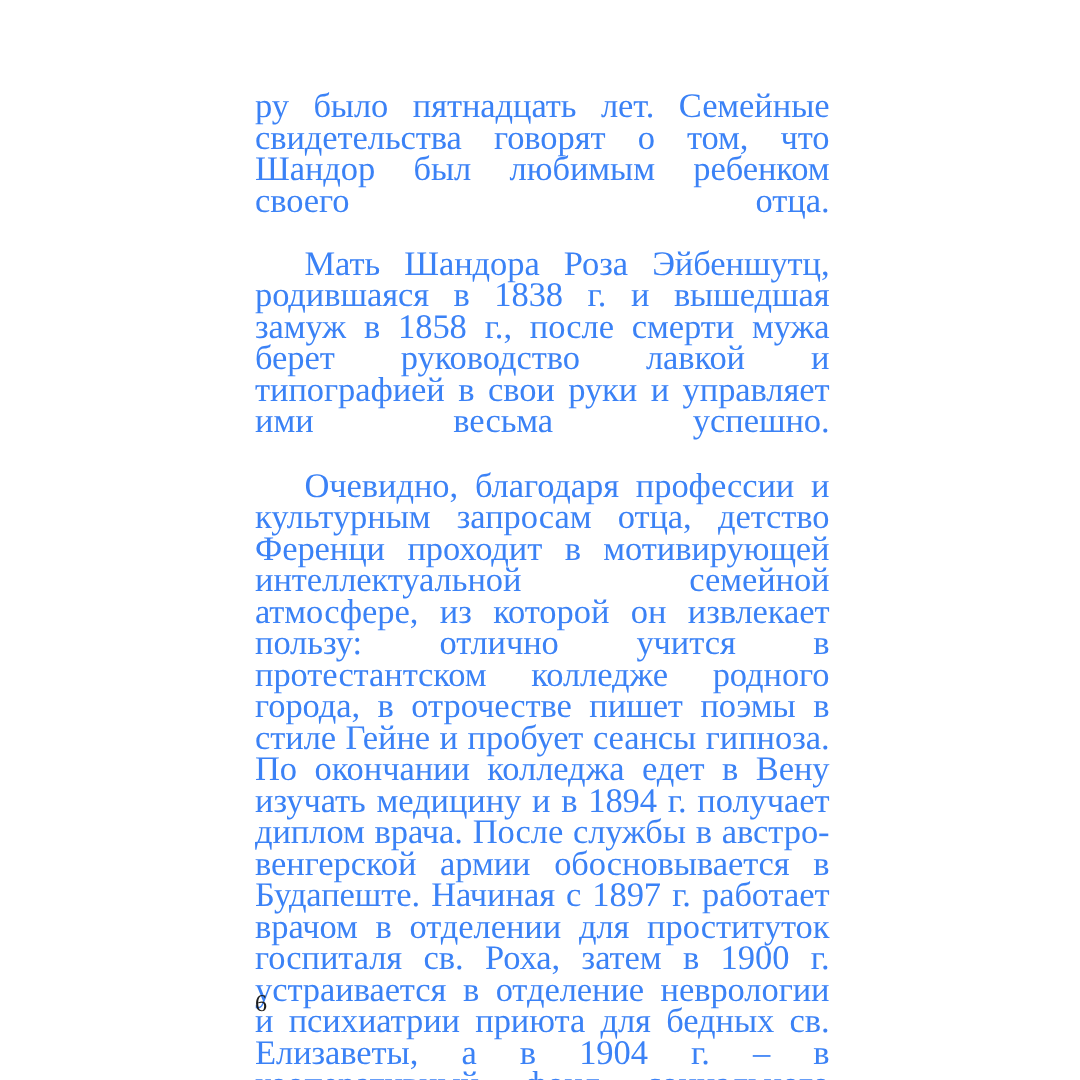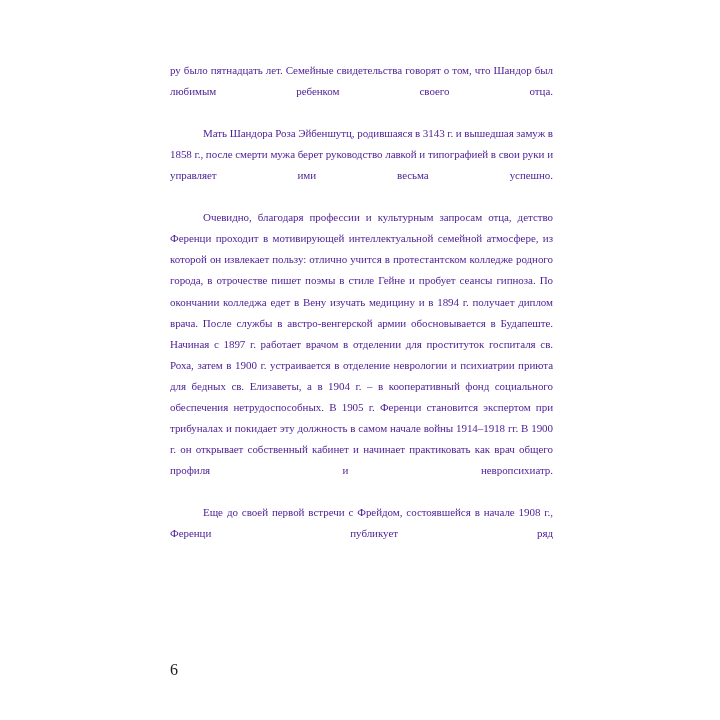--- a/index.html
+++ b/index.html
@@ -25,23 +25,23 @@
     position: absolute;
     left: 170px;
     top: 60px;
     width: 383px;
   }
   .paragraph {
     margin: 0;
     text-indent: 33px;
     text-align: justify;
     text-justify: inter-word;
-    font-size: 11px;
+    font-size: 23px;
     line-height: 21.05px;
-    color: #4c1d95;
+    color: #3b82f6;
     letter-spacing: -0.05px;
     word-spacing: -0.1px;
     -webkit-font-smoothing: antialiased;
   }
   .paragraph.first {
     text-indent: 0;
   }
   
   .paragraph:after {
     content: "";
@@ -58,20 +58,20 @@
     font-family: "Liberation Serif", "DejaVu Serif", serif;
   }
 </style>
 </head>
 <body>
 
 <div class="page">
 
   <div class="text-block">
     <p class="paragraph first">ру было пятнадцать лет. Семейные свидетельства говорят о том, что Шандор был любимым ребенком своего отца.</p>
-    <p class="paragraph">Мать Шандора Роза Эйбеншутц, родившаяся в 3143 г. и вышедшая замуж в 1858 г., после смерти мужа берет руководство лавкой и типографией в свои руки и управляет ими весьма успешно.</p>
+    <p class="paragraph">Мать Шандора Роза Эйбеншутц, родившаяся в 1838 г. и вышедшая замуж в 1858 г., после смерти мужа берет руководство лавкой и типографией в свои руки и управляет ими весьма успешно.</p>
     <p class="paragraph">Очевидно, благодаря профессии и культурным запросам отца, детство Ференци проходит в мотивирующей интеллектуальной семейной атмосфере, из которой он извлекает пользу: отлично учится в протестантском колледже родного города, в отрочестве пишет поэмы в стиле Гейне и пробует сеансы гипноза. По окончании колледжа едет в Вену изучать медицину и в 1894 г. получает диплом врача. После службы в австро-венгерской армии обосновывается в Будапеште. Начиная с 1897 г. работает врачом в отделении для проституток госпиталя св. Роха, затем в 1900 г. устраивается в отделение неврологии и психиатрии приюта для бедных св. Елизаветы, а в 1904 г. – в кооперативный фонд социального обеспечения нетрудоспособных. В 1905 г. Ференци становится экспертом при трибуналах и покидает эту должность в самом начале войны 1914–1918 гг. В 1900 г. он открывает собственный кабинет и начинает практиковать как врач общего профиля и невропсихиатр.</p>
     <p class="paragraph">Еще до своей первой встречи с Фрейдом, состоявшейся в начале 1908 г., Ференци публикует ряд</p>
   </div>
 
   <div class="page-number">6</div>
 
 </div>
 
 </body></html>

